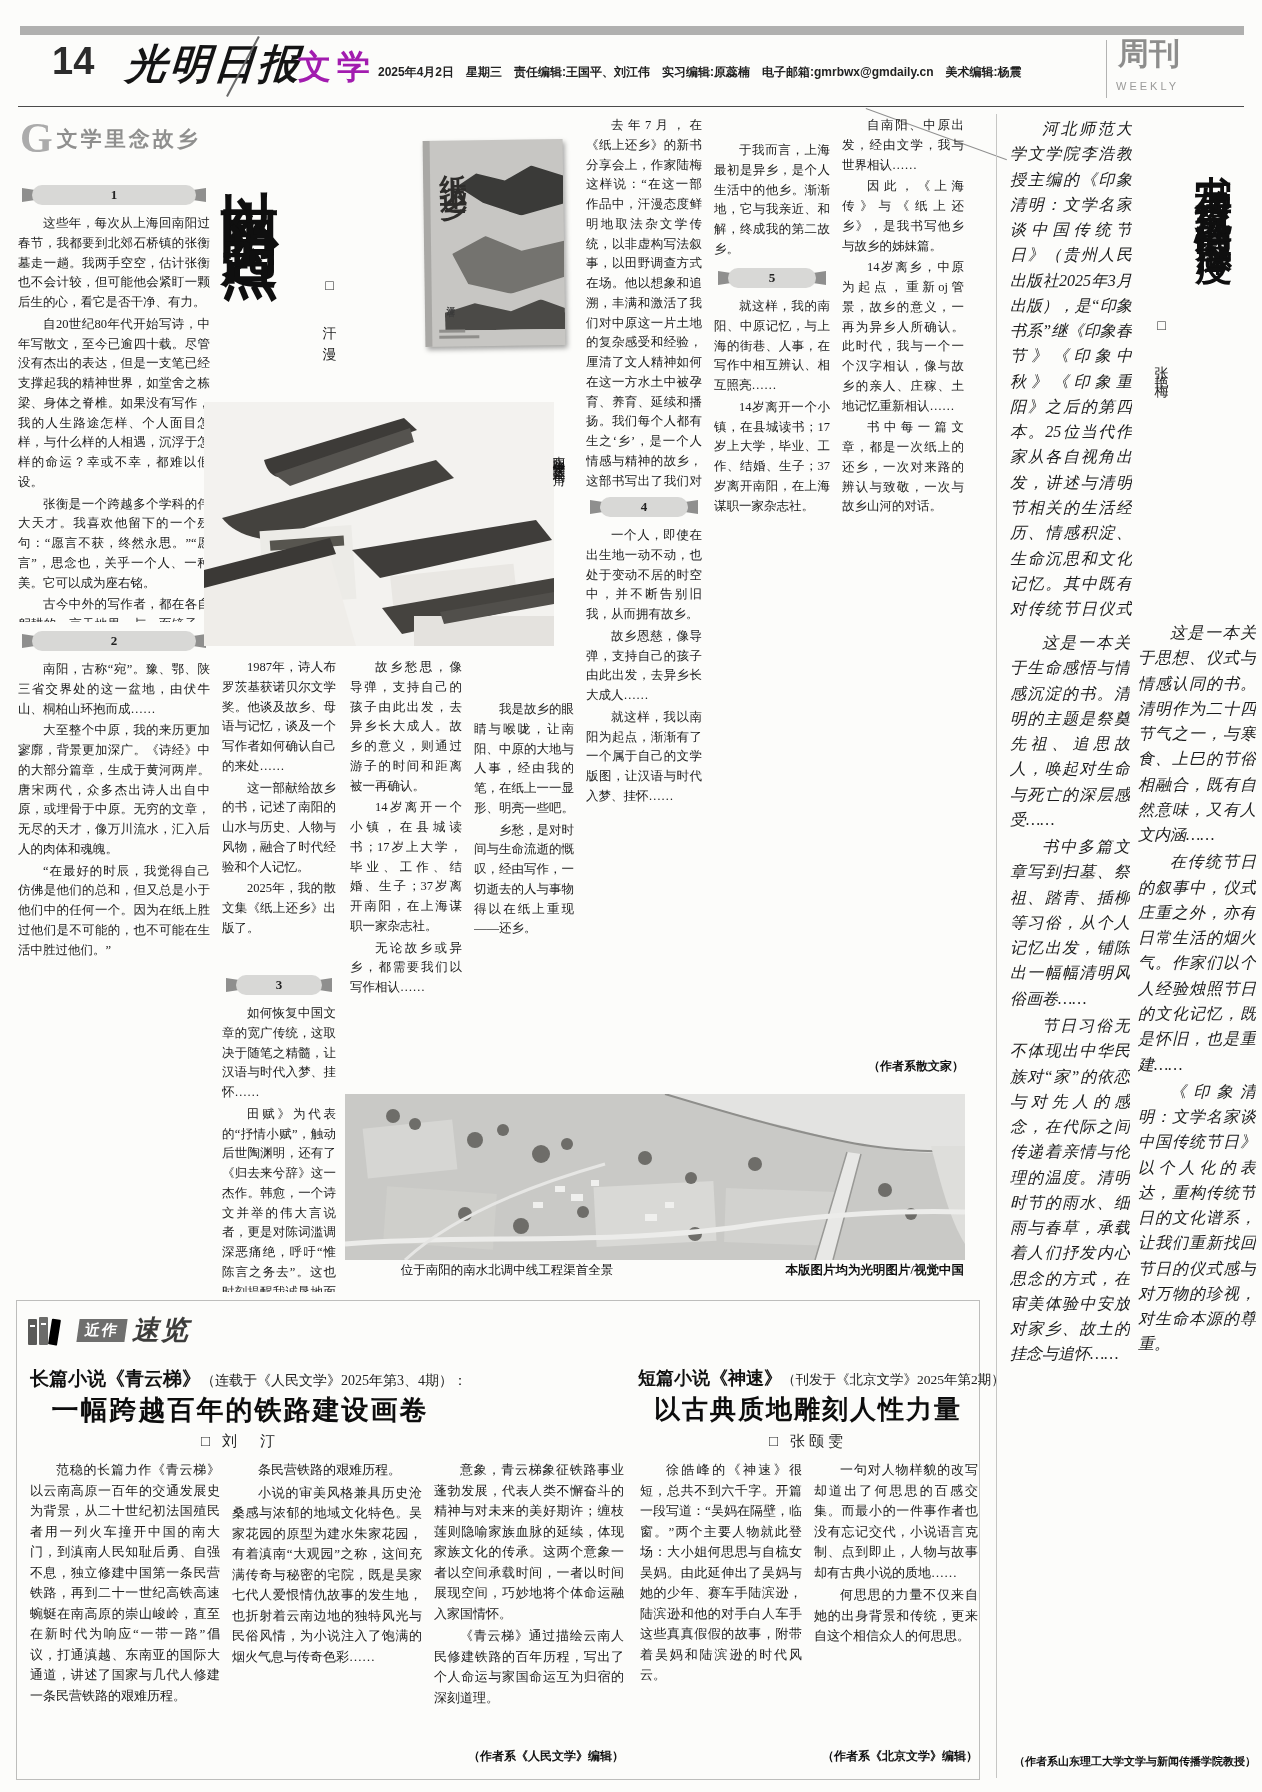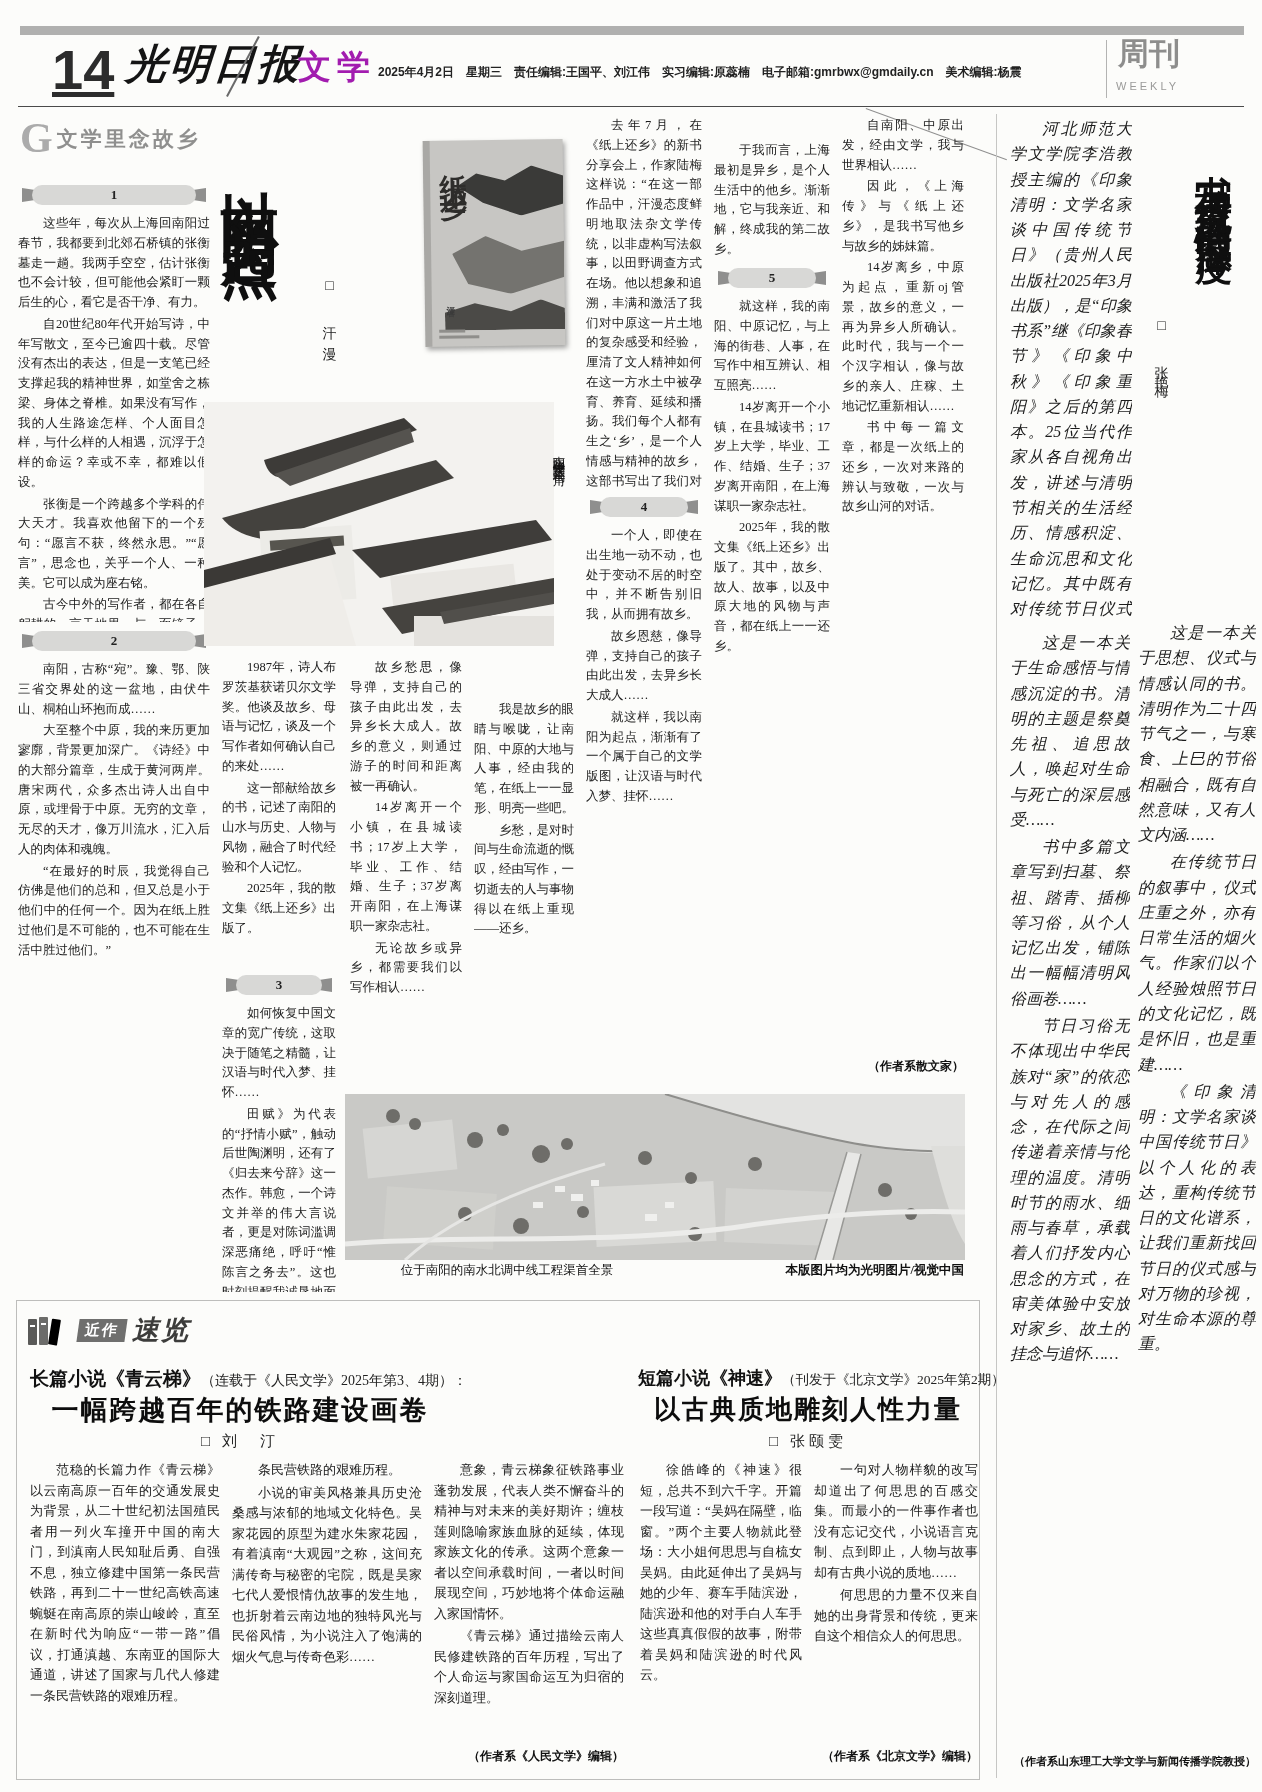--- a/index.html
+++ b/index.html
@@ -2,21 +2,21 @@
 <html><head>
 <meta charset="utf-8">
 <style>
   html,body{margin:0;padding:0;background:#dcdcda;}
   #page{position:relative;width:1262px;height:1792px;background:#fcfcfa;overflow:hidden;
         font-family:"Liberation Serif","DejaVu Serif",serif;color:#1c1c1c;}
   .abs{position:absolute;}
   .sans{font-family:"Liberation Sans","DejaVu Sans",sans-serif;}
   
   .topbar{background:#b0b0af;height:9px;}
-  .pageno{font-size:56px;font-weight:bold;color:#2c2c2c;line-height:1;text-decoration:underline;}
+  .pageno{font-size:38px;font-weight:bold;color:#2c2c2c;line-height:1;}
   .masthead{font-size:41px;font-weight:900;font-style:italic;color:#141414;letter-spacing:3px;line-height:1;transform:skewX(-4deg);}
   .slash{width:2px;height:68px;background:#6a6a6a;transform:rotate(28deg);transform-origin:top left;}
   .sectionname{font-size:33px;font-weight:bold;color:#a21caf;letter-spacing:6px;line-height:1;}
   .dateline{font-size:12px;font-weight:bold;color:#222;white-space:nowrap;}
   .wktitle{font-size:47px;font-weight:900;color:#8d8d8c;letter-spacing:9px;line-height:1;}
   .wkdiv{width:1px;height:58px;background:#b3b3b2;}
   .wksub{font-size:31px;font-weight:900;color:#8d8d8c;line-height:1;}
   .wken{font-size:11px;color:#9a9a99;letter-spacing:3px;}
   .hrule{height:1px;background:#4a4a4a;}
   .hdiag{width:150px;height:1px;background:#8f8f8f;transform:rotate(20deg);transform-origin:left top;}
@@ -202,21 +202,20 @@
         <p class="para">于我而言，上海最初是异乡，是个人生活中的他乡。渐渐地，它与我亲近、和解，终成我的第二故乡。</p>
       </div>
     <div class="num-banner">
       <span class="nb-wing nb-l"></span>
         <span class="nb-core">5</span>
         <span class="nb-wing nb-r"></span>
     </div>
     <div class="clip" style="height:806px;">
         <p class="para">就这样，我的南阳、中原记忆，与上海的街巷、人事，在写作中相互辨认、相互照亮……</p>
         <p class="para">14岁离开一个小镇，在县城读书；17岁上大学，毕业、工作、结婚、生子；37岁离开南阳，在上海谋职一家杂志社。</p>
-        <p class="para">2025年，我的散文集《纸上还乡》出版了。其中，故乡、故人、故事，以及中原大地的风物与声音，都在纸上一一还乡。</p>
       </div>
   </div>
 
   <div class="col" style="left:842px;top:116px;width:122px;height:936px;">
       <p class="para">自南阳、中原出发，经由文学，我与世界相认……</p>
       <p class="para">因此，《上海传》与《纸上还乡》，是我书写他乡与故乡的姊妹篇。</p>
       <p class="para">14岁离乡，中原为起点，重新ој管景，故乡的意义，一再为异乡人所确认。此时代，我与一个一个汉字相认，像与故乡的亲人、庄稼、土地记忆重新相认……</p>
       <p class="para">书中每一篇文章，都是一次纸上的还乡，一次对来路的辨认与致敬，一次与故乡山河的对话。</p>
     </div>
   <div class="abs attr" style="left:842px;top:1058px;width:122px;">（作者系散文家）</div>

